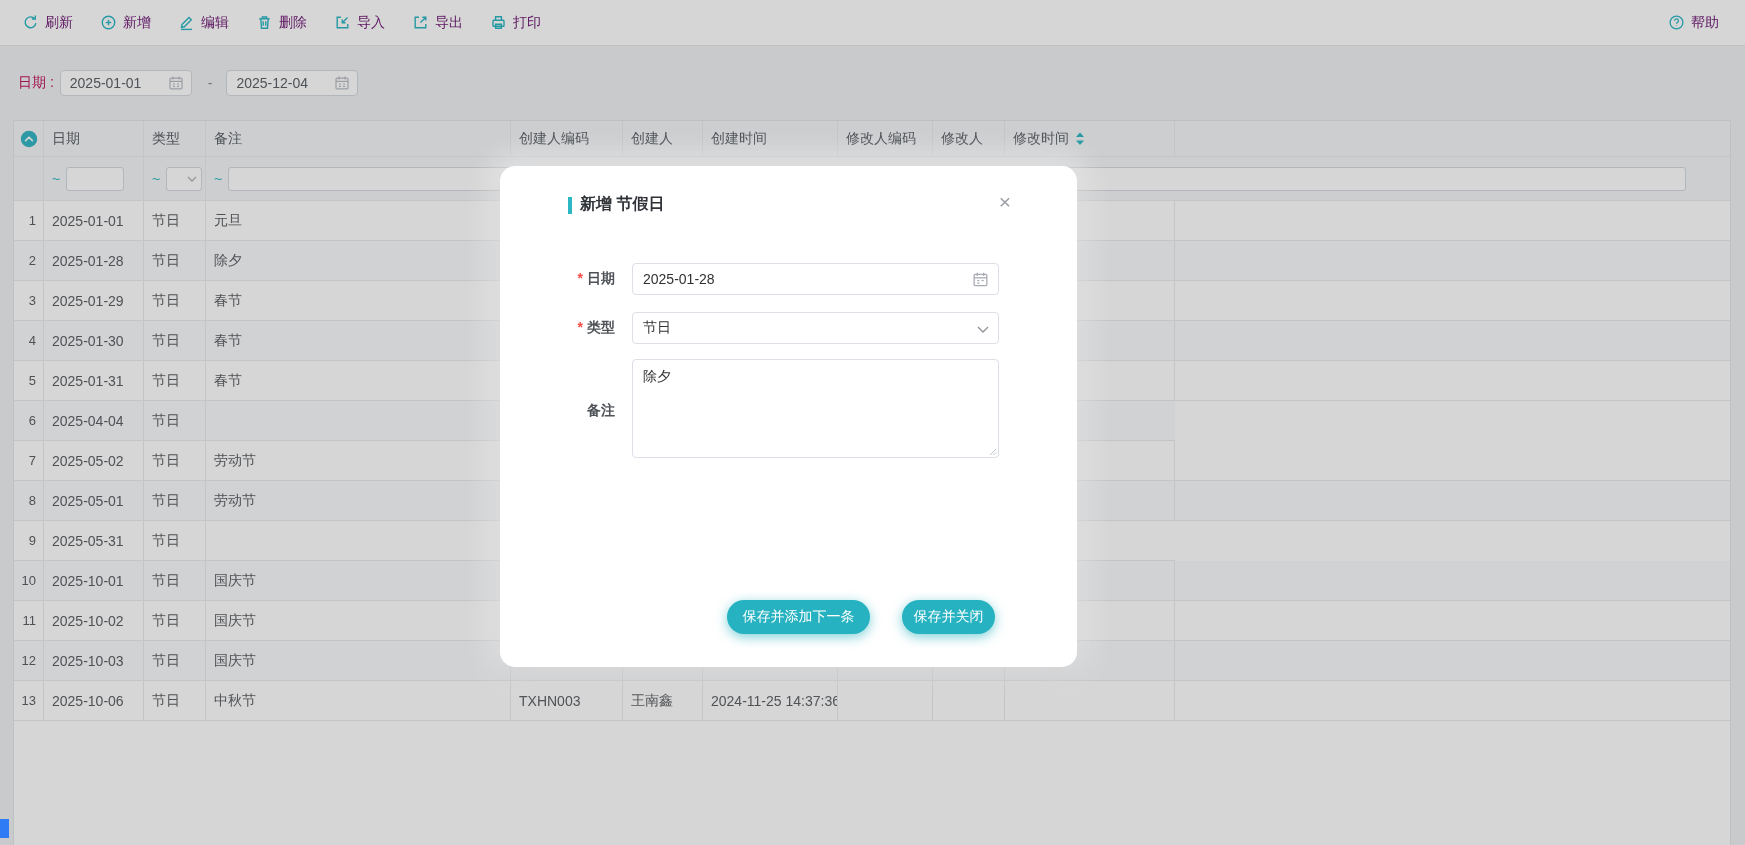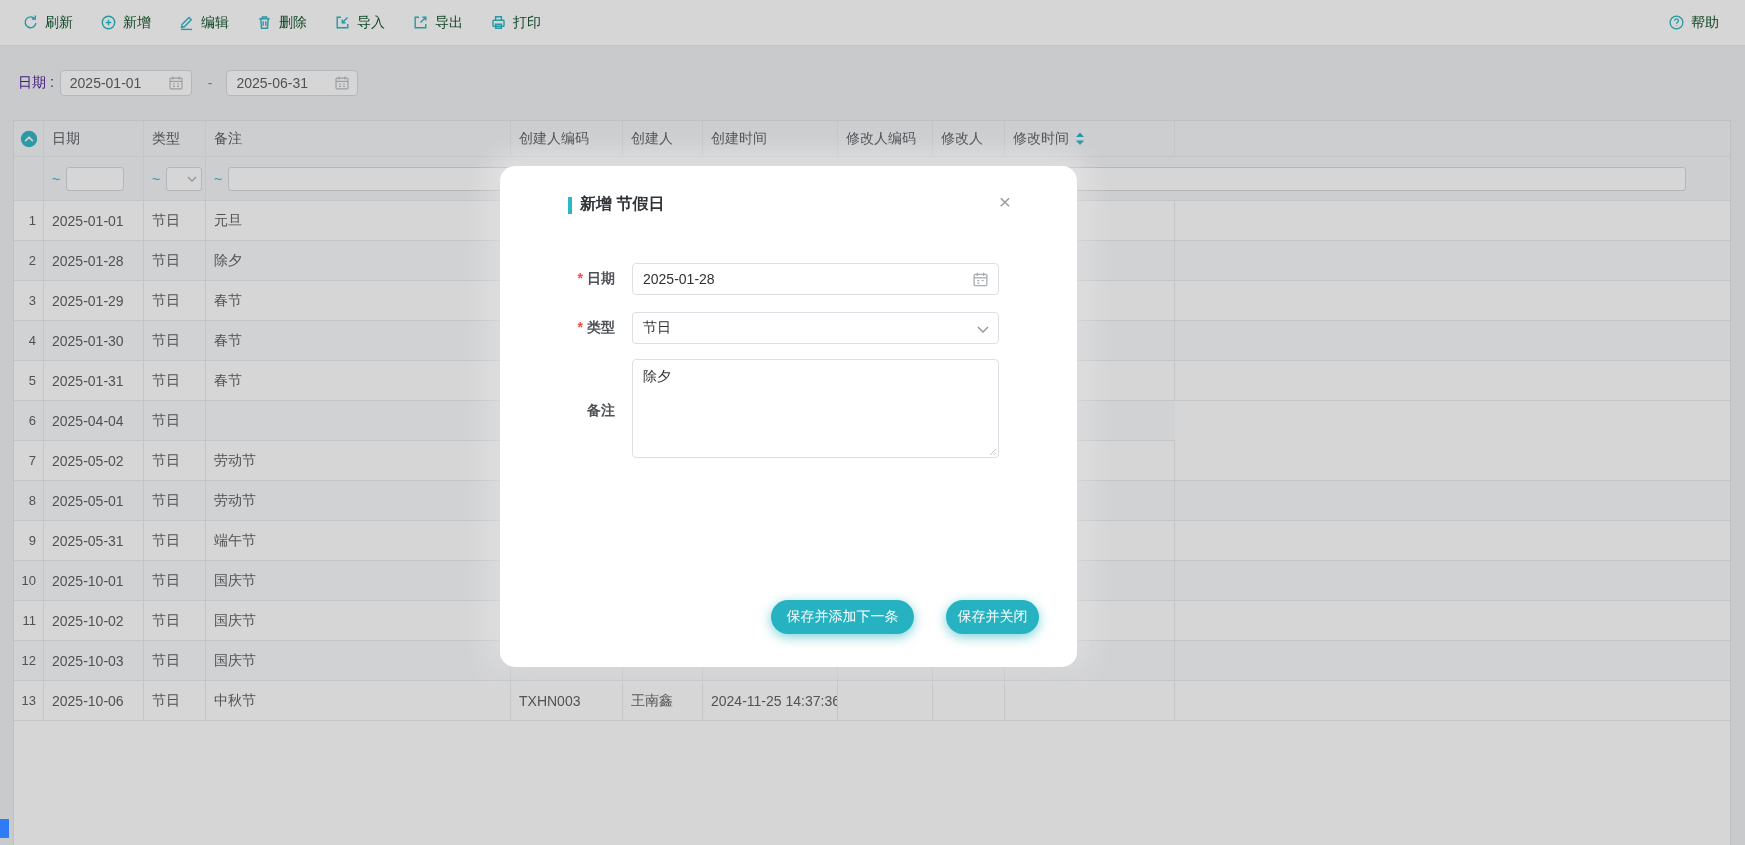--- a/index.html
+++ b/index.html
@@ -9,29 +9,29 @@
     background:#f0f1f3;
     font-family:"Liberation Sans","DejaVu Sans",sans-serif;
     color:#5f6266;
   }
   
   .toolbar {
     position:absolute; top:0; left:0; right:0; height:46px;
     background:#ffffff; border-bottom:1px solid #e6e8ea;
     display:flex; align-items:center; padding:0 26px 0 22px; gap:27px;
   }
-  .tb-item { display:flex; align-items:center; gap:6px; font-size:14px; color:#14532d; cursor:pointer; white-space:nowrap; }
+  .tb-item { display:flex; align-items:center; gap:6px; font-size:14px; color:#701a75; cursor:pointer; white-space:nowrap; }
   .tb-item svg { display:block; }
   .tb-help { margin-left:auto; }
   
   .filterbar {
     position:absolute; top:46px; left:0; right:0; height:74px;
     display:flex; align-items:center; padding-left:18px;
   }
-  .fb-label { font-size:14px; color:#4c1d95; margin-right:6px; }
+  .fb-label { font-size:14px; color:#be185d; margin-right:6px; }
   .date-input {
     width:132px; height:26px; background:#fff; border:1px solid #d6d9de; border-radius:4px;
     display:flex; align-items:center; padding:0 7px 0 9px; font-size:14px; color:#5f6368;
   }
   .date-input span { flex:1; }
   .fb-dash { margin:0 14px 0 16px; color:#8a8d91; font-size:14px; }
   
   .table-wrap {
     position:absolute; left:13px; right:14px; top:120px; bottom:0;
     background:#ffffff; border:1px solid #e3e5e8; border-bottom:none;
@@ -94,21 +94,20 @@
     border:1px solid #dcdfe6; border-radius:4px; background:#fff;
     font-size:14px; color:#303133; padding:7px 10px; resize:none; outline:none;
     font-family:inherit; line-height:19px;
   }
   .resize-handle { position:absolute; left:487px; top:280px; }
   .m-btn {
     position:absolute; top:434px; height:34px; border:none; border-radius:17px;
     background:#26b2c0; color:#ffffff; font-size:14px; font-family:inherit;
     display:flex; align-items:center; justify-content:center; cursor:pointer;
     box-shadow:0 3px 12px rgba(38,178,192,0.6);
-    margin-left:44px;
   }
   .btn-save-next { left:227px; width:143px; }
   .btn-save-close { left:402px; width:93px; }
   
   .artifact { position:absolute; left:0; bottom:7px; width:9px; height:19px; background:#2f7bf5; z-index:120; }
 </style>
 </head>
 <body>
 
 <div class="toolbar">
@@ -188,21 +187,21 @@
         <line x1="11" y1="1.6" x2="11" y2="4.6"></line>
         <line x1="2" y1="6.4" x2="14" y2="6.4"></line>
         <line x1="5" y1="9" x2="7" y2="9"></line>
         <line x1="9" y1="9" x2="11" y2="9"></line>
         <line x1="5" y1="11.4" x2="7" y2="11.4"></line>
         <line x1="9" y1="11.4" x2="11" y2="11.4"></line>
     </svg>
   </div>
   <span class="fb-dash">-</span>
   <div class="date-input">
-    <span>2025-06-31</span>
+    <span>2025-12-04</span>
     <svg width="16" height="16" viewBox="0 0 16 16" fill="none" stroke="#b9bdc4" stroke-width="1.2">
       <rect x="2" y="3.2" width="12" height="10.6" rx="1"></rect>
         <line x1="5" y1="1.6" x2="5" y2="4.6"></line>
         <line x1="11" y1="1.6" x2="11" y2="4.6"></line>
         <line x1="2" y1="6.4" x2="14" y2="6.4"></line>
         <line x1="5" y1="9" x2="7" y2="9"></line>
         <line x1="9" y1="9" x2="11" y2="9"></line>
         <line x1="5" y1="11.4" x2="7" y2="11.4"></line>
         <line x1="9" y1="11.4" x2="11" y2="11.4"></line>
     </svg>
@@ -364,21 +363,20 @@
     <div></div>
     <div></div>
     <div></div>
     <div></div>
   </div>
 
   <div class="trow drow">
     <div class="c-num">9</div>
     <div>2025-05-31</div>
     <div>节日</div>
-    <div>端午节</div>
     <div></div>
     <div></div>
     <div></div>
     <div></div>
     <div></div>
     <div></div>
     <div></div>
   </div>
 
   <div class="trow drow alt">

